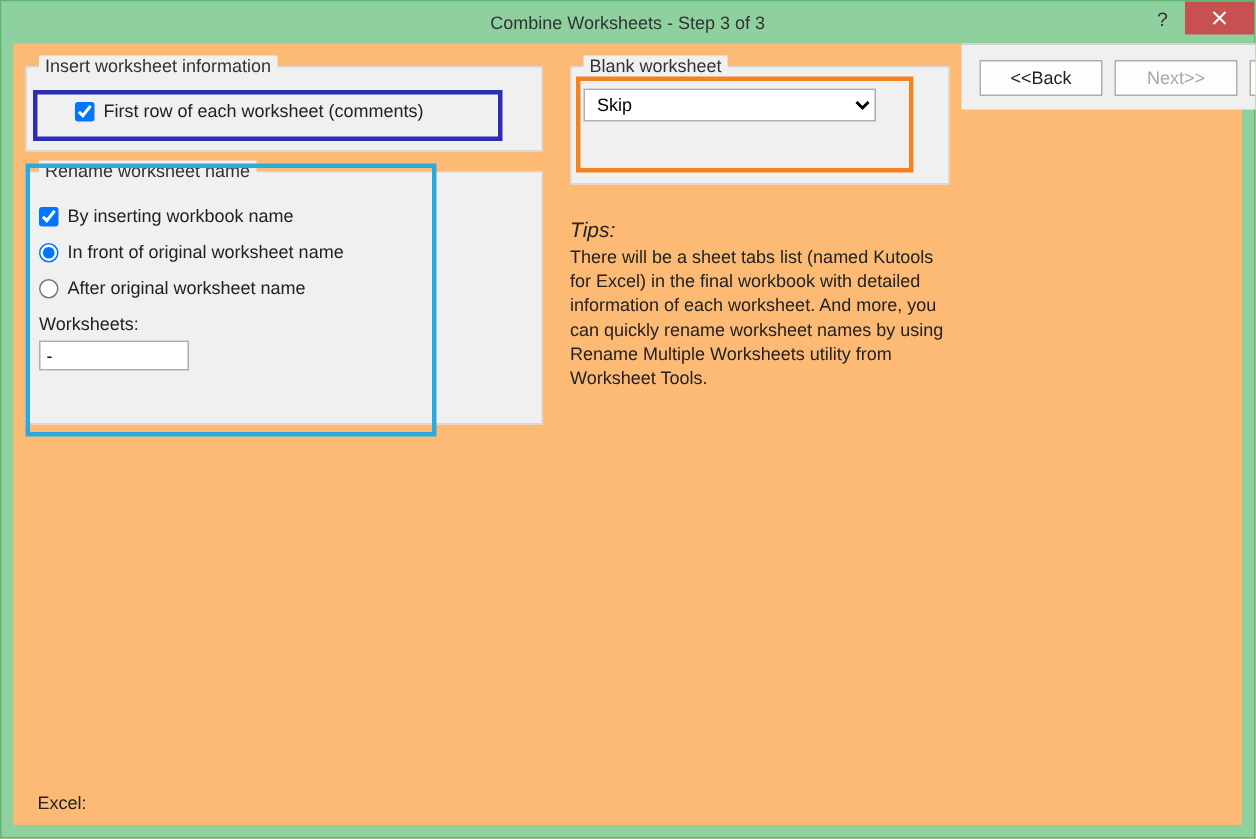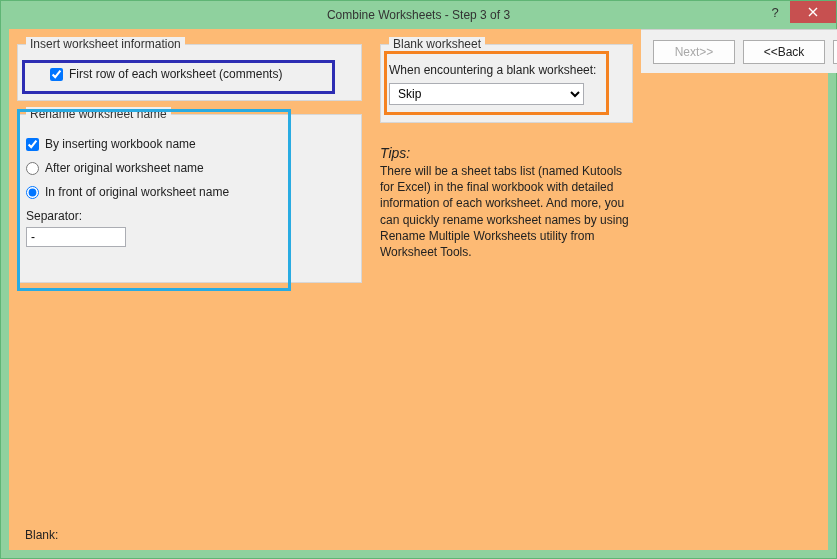--- a/index.html
+++ b/index.html
@@ -238,55 +238,54 @@
         </fieldset>
         <div class="highlight-blue" style="left:5px; top:23px; width:313px; height:34px;"></div>
 
         <fieldset class="fs-rename">
           <legend>Rename worksheet name</legend>
           <label class="check-row" style="margin-top:8px;">
             <input type="checkbox" checked="" style="">
             <span>By inserting workbook name</span>
           </label>
           <label class="radio-row" style="margin-top:10px;">
+            <input type="radio" name="renamepos" checked="" style="">
+            <span>In front of original worksheet name</span>
+          </label>
+          <label class="radio-row" style="margin-top:10px;">
             <input type="radio" name="renamepos" style="">
             <span>After original worksheet name</span>
           </label>
-          <label class="radio-row" style="margin-top:10px;">
-            <input type="radio" name="renamepos" checked="" style="">
-            <span>In front of original worksheet name</span>
-          </label>
-          <div class="separator-label" style="margin-top:10px;">Separator:</div>
+          <div class="separator-label" style="margin-top:10px;">Worksheets:</div>
           <input class="sep-input" type="text" value="-" style="">
         </fieldset>
         <div class="highlight-cyan" style="left:0px; top:72px; width:274px; height:182px;"></div>
 
         <div class="notice">
-          <div class="notice-title">Blank:</div>
+          <div class="notice-title">Excel:</div>
         </div>
       </div>
 
       <div class="col col-right" style="position:relative;">
         <fieldset class="fs-blank">
           <legend>Blank worksheet</legend>
-          <div class="blank-label">When encountering a blank worksheet:</div>
           <div class="select-wrap">
             <select>
               <option>Skip</option>
             </select>
           </div>
         </fieldset>
         <div class="highlight-orange" style="left:4px; top:14px; width:225px; height:64px;"></div>
 
         <div class="tips-label">Tips:</div>
         <div class="tips-body">There will be a sheet tabs list (named Kutools for Excel) in the final workbook with detailed information of each worksheet. And more, you can quickly rename worksheet names by using Rename Multiple Worksheets utility from Worksheet Tools.</div>
       </div>
 
     </div>
 
     <div class="bottom-bar">
+      <button class="btn">&lt;&lt;Back</button>
       <button class="btn disabled" disabled="">Next&gt;&gt;</button>
-      <button class="btn">&lt;&lt;Back</button>
       <button class="btn">Finish</button>
       <button class="btn">Cancel</button>
     </div>
   </div>
 </div>
 
 </body></html>

